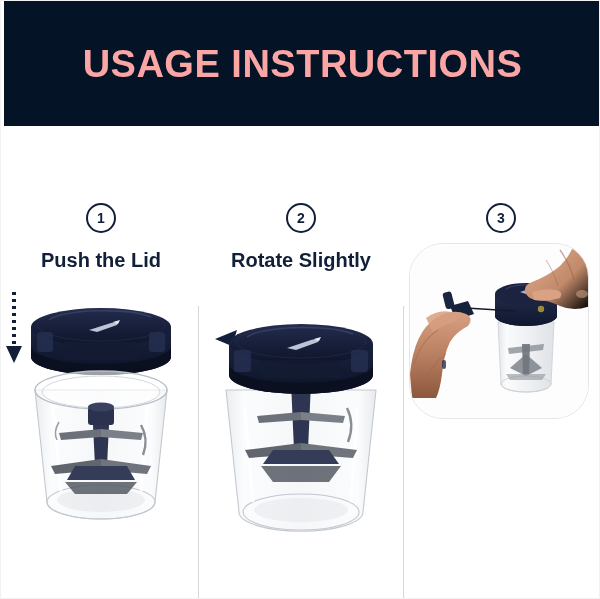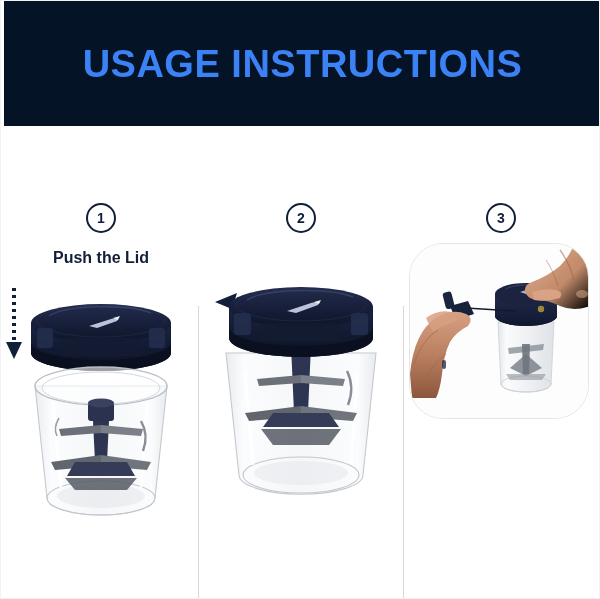--- a/index.html
+++ b/index.html
@@ -30,21 +30,21 @@
     left: 3px;
     top: 0;
     width: 597px;
     height: 125px;
     background: #041326;
     display: flex;
     align-items: center;
     justify-content: center;
   }
   .banner-title {
-    color: #3b82f6;
+    color: #fca5a5;
     font-size: 38px;
     font-weight: bold;
     letter-spacing: 0.5px;
     text-transform: uppercase;
     line-height: 1;
     white-space: nowrap;
   }
 
   
   .steps {
@@ -84,21 +84,21 @@
     align-items: center;
     justify-content: center;
     color: #111f38;
     font-size: 14px;
     font-weight: bold;
     line-height: 1;
   }
   .step-title {
     margin-top: 17px;
     color: #111f38;
-    font-size: 16px;
+    font-size: 20px;
     font-weight: bold;
     white-space: nowrap;
     line-height: 1;
   }
   .art {
     position: relative;
     width: 100%;
     flex: 1 1 auto;
   }
 
@@ -222,20 +222,21 @@
             </g>
           </g>
         </svg>
       </div>
     </div>
 
     <div class="step">
       <div class="step-badge">
         <span>2</span>
       </div>
+      <div class="step-title">Rotate Slightly</div>
 
       <div class="art">
         <svg class="art-svg" width="200" height="300" viewBox="0 0 200 300">
           <defs>
             <linearGradient id="lidTopG2" x1="0" y1="0" x2="0" y2="1">
               <stop offset="0" stop-color="#232c4c"></stop>
               <stop offset="0.55" stop-color="#161e39"></stop>
               <stop offset="1" stop-color="#0e1529"></stop>
             </linearGradient>
             <linearGradient id="lidSideG2" x1="0" y1="0" x2="0" y2="1">

